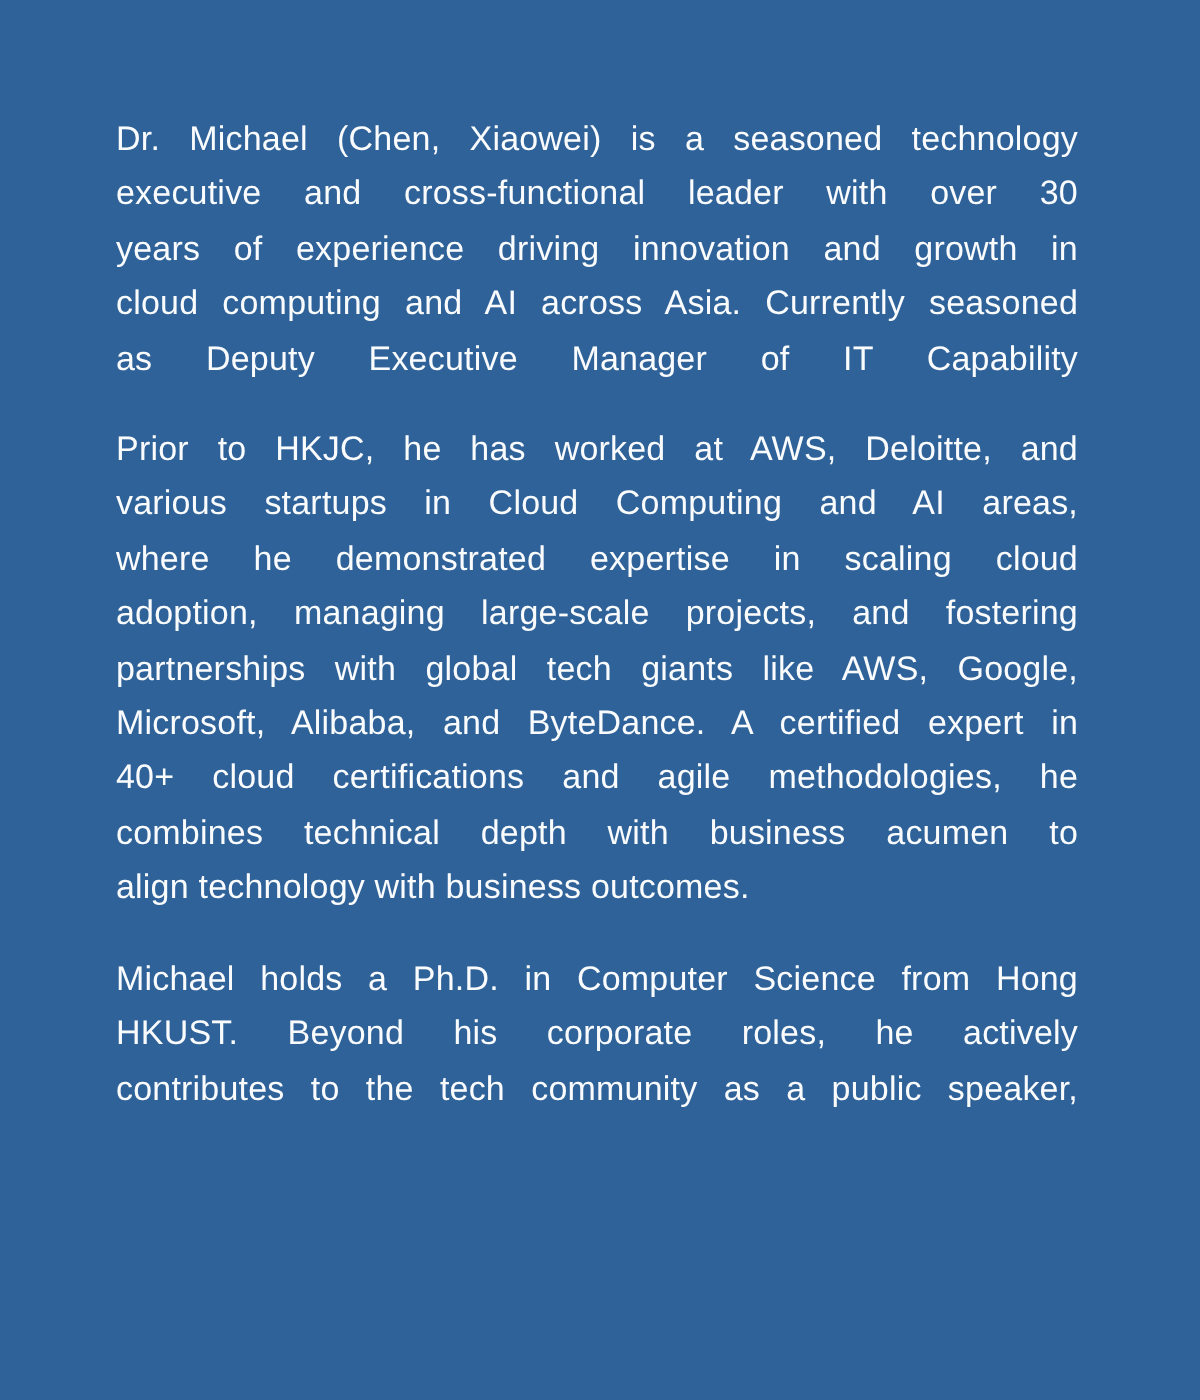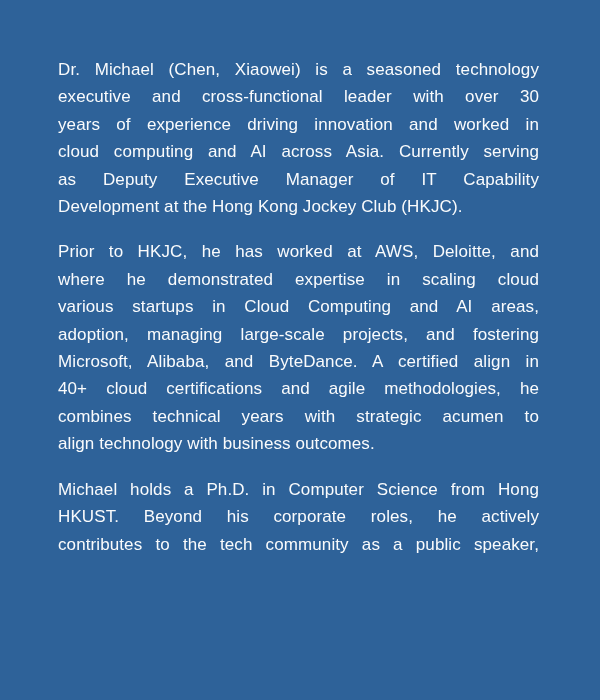--- a/index.html
+++ b/index.html
@@ -36,33 +36,33 @@
     text-align-last: left;
   }
 </style>
 </head>
 <body>
 
 <main class="slide">
   <div class="para">
       <div class="line">Dr. Michael (Chen, Xiaowei) is a seasoned technology</div>
       <div class="line">executive and cross-functional leader with over 30</div>
-      <div class="line">years of experience driving innovation and worked in</div>
-      <div class="line">cloud computing and AI across Asia. Currently serving</div>
+      <div class="line">years of experience driving innovation and growth in</div>
+      <div class="line">cloud computing and AI across Asia. Currently seasoned</div>
       <div class="line">as Deputy Executive Manager of IT Capability</div>
-      <div class="line last">Development at the Hong Kong Jockey Club (HKJC).</div>
     </div>
   <div class="para">
       <div class="line">Prior to HKJC, he has worked at AWS, Deloitte, and</div>
+      <div class="line">various startups in Cloud Computing and AI areas,</div>
       <div class="line">where he demonstrated expertise in scaling cloud</div>
-      <div class="line">various startups in Cloud Computing and AI areas,</div>
       <div class="line">adoption, managing large-scale projects, and fostering</div>
-      <div class="line">Microsoft, Alibaba, and ByteDance. A certified align in</div>
+      <div class="line">partnerships with global tech giants like AWS, Google,</div>
+      <div class="line">Microsoft, Alibaba, and ByteDance. A certified expert in</div>
       <div class="line">40+ cloud certifications and agile methodologies, he</div>
-      <div class="line">combines technical years with strategic acumen to</div>
+      <div class="line">combines technical depth with business acumen to</div>
       <div class="line last">align technology with business outcomes.</div>
     </div>
   <div class="para">
       <div class="line">Michael holds a Ph.D. in Computer Science from Hong</div>
       <div class="line">HKUST. Beyond his corporate roles, he actively</div>
       <div class="line">contributes to the tech community as a public speaker,</div>
     </div>
 </main>
 
 </body></html>

